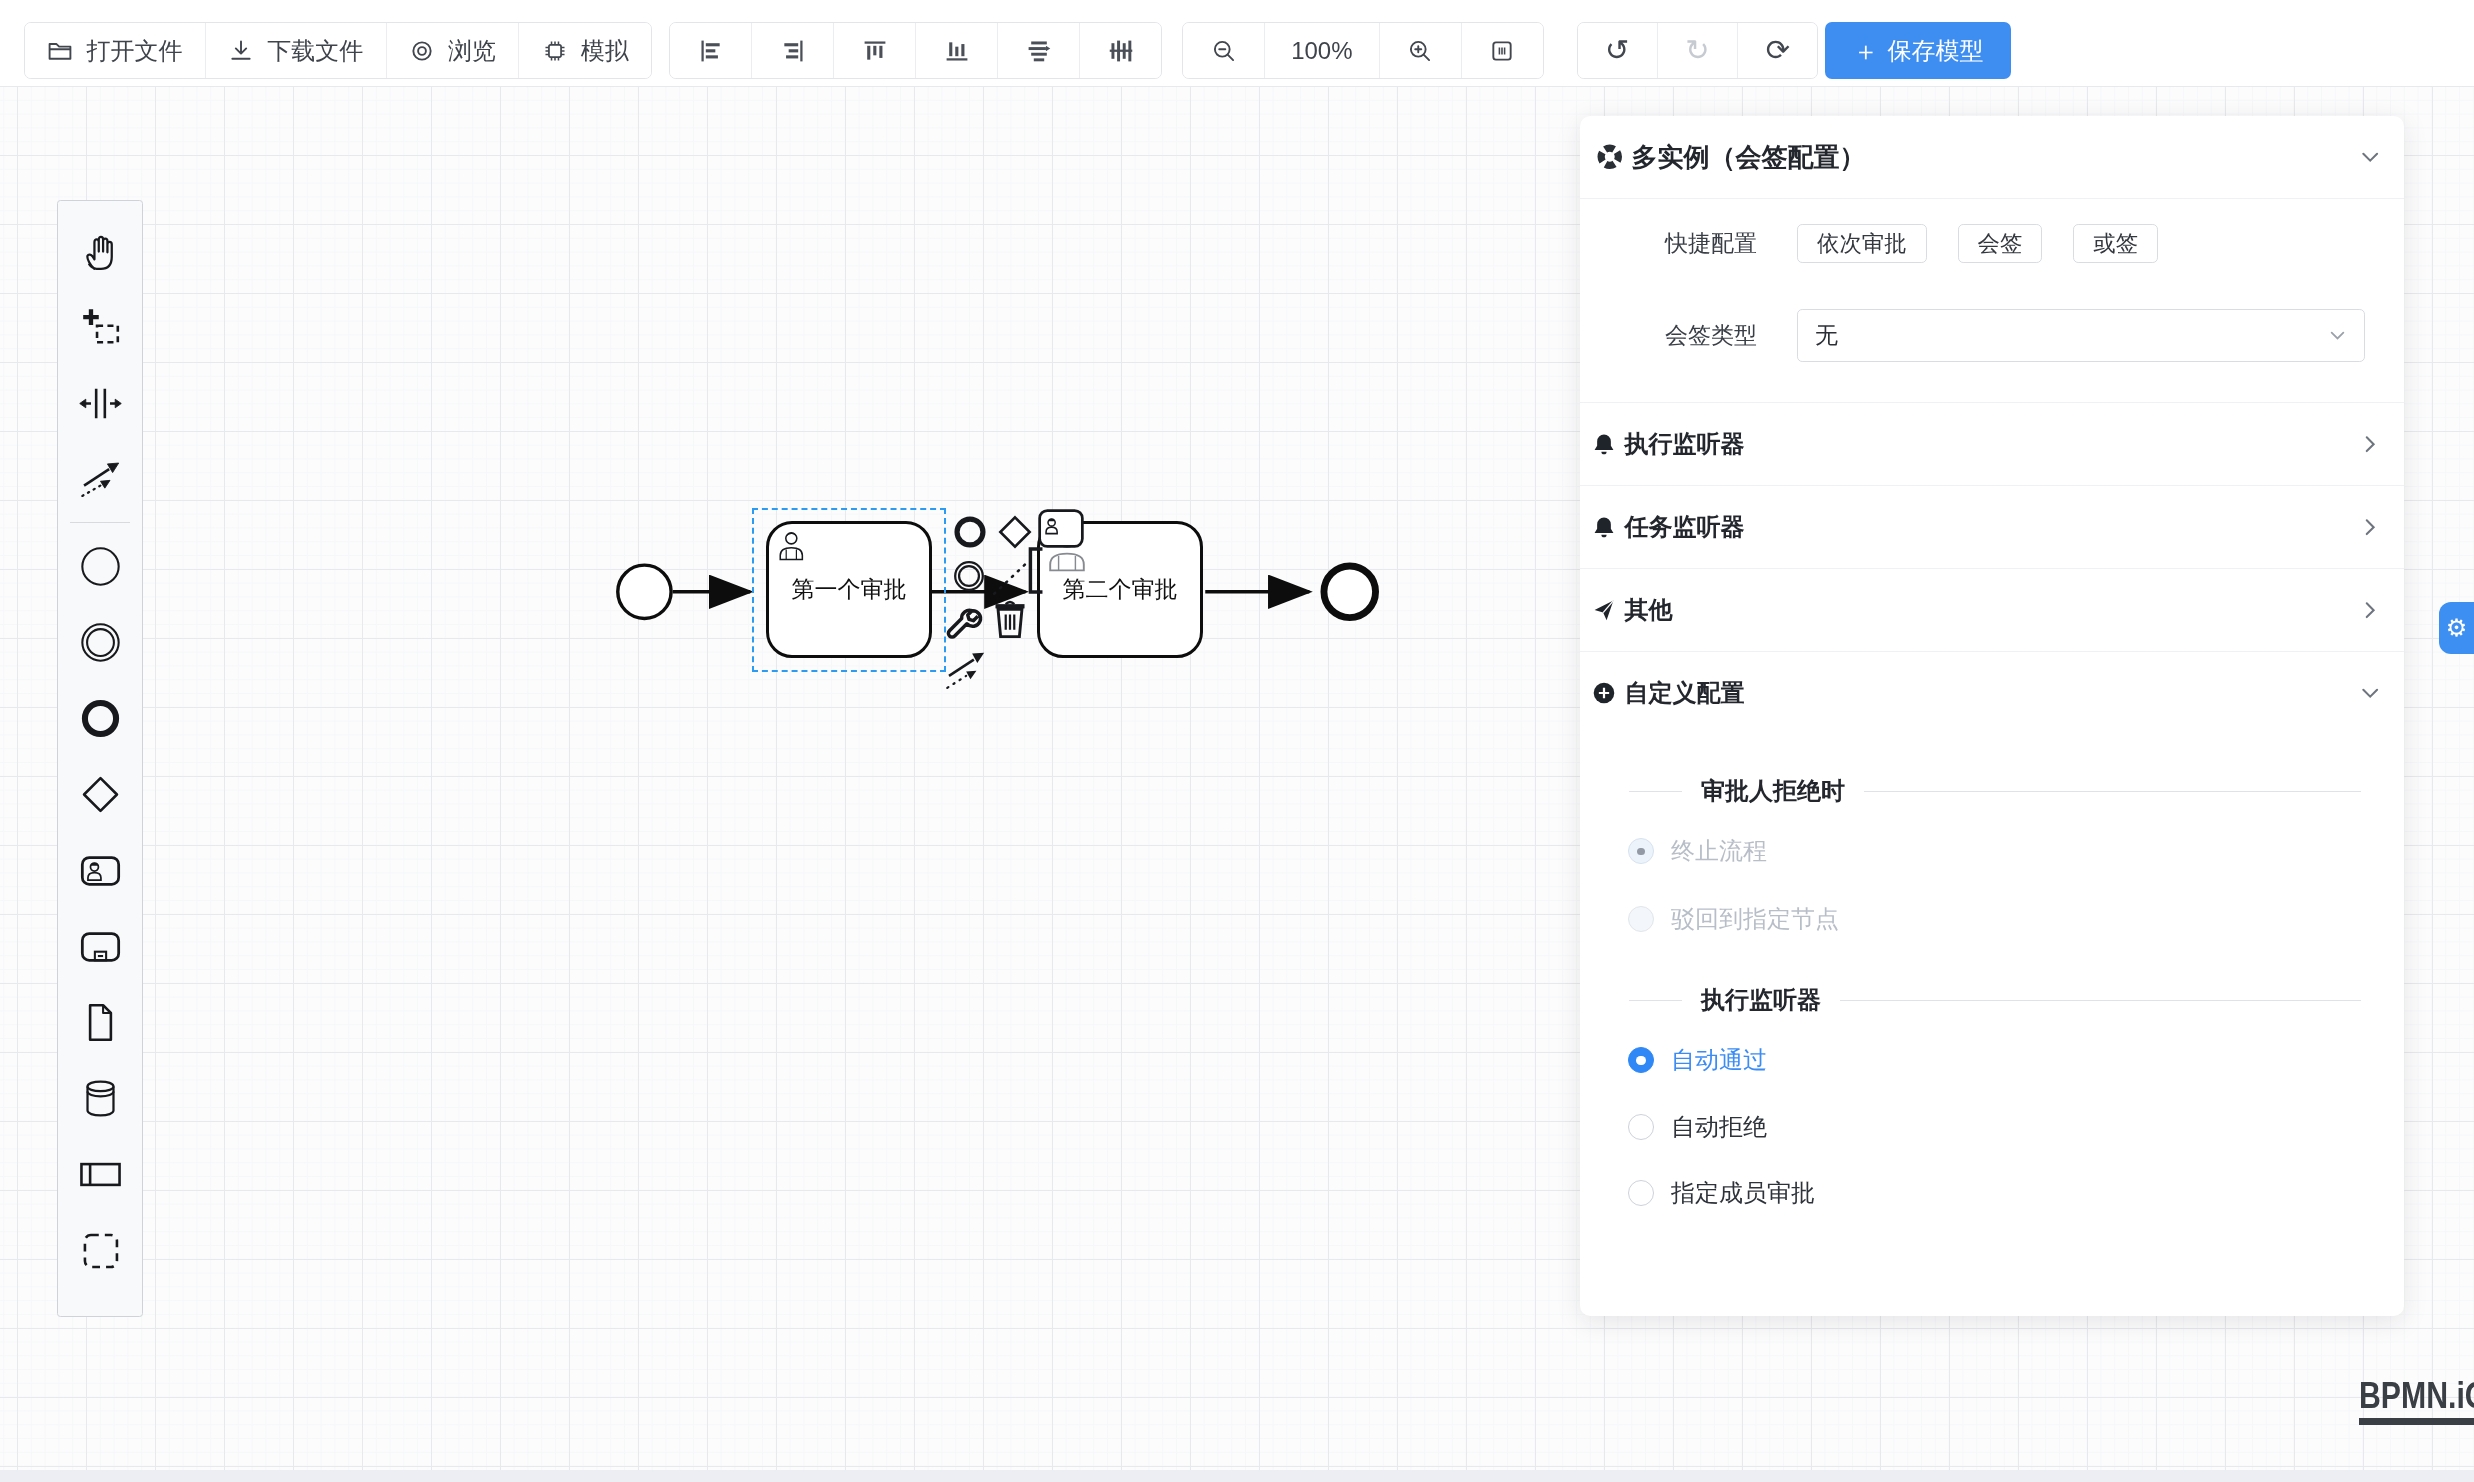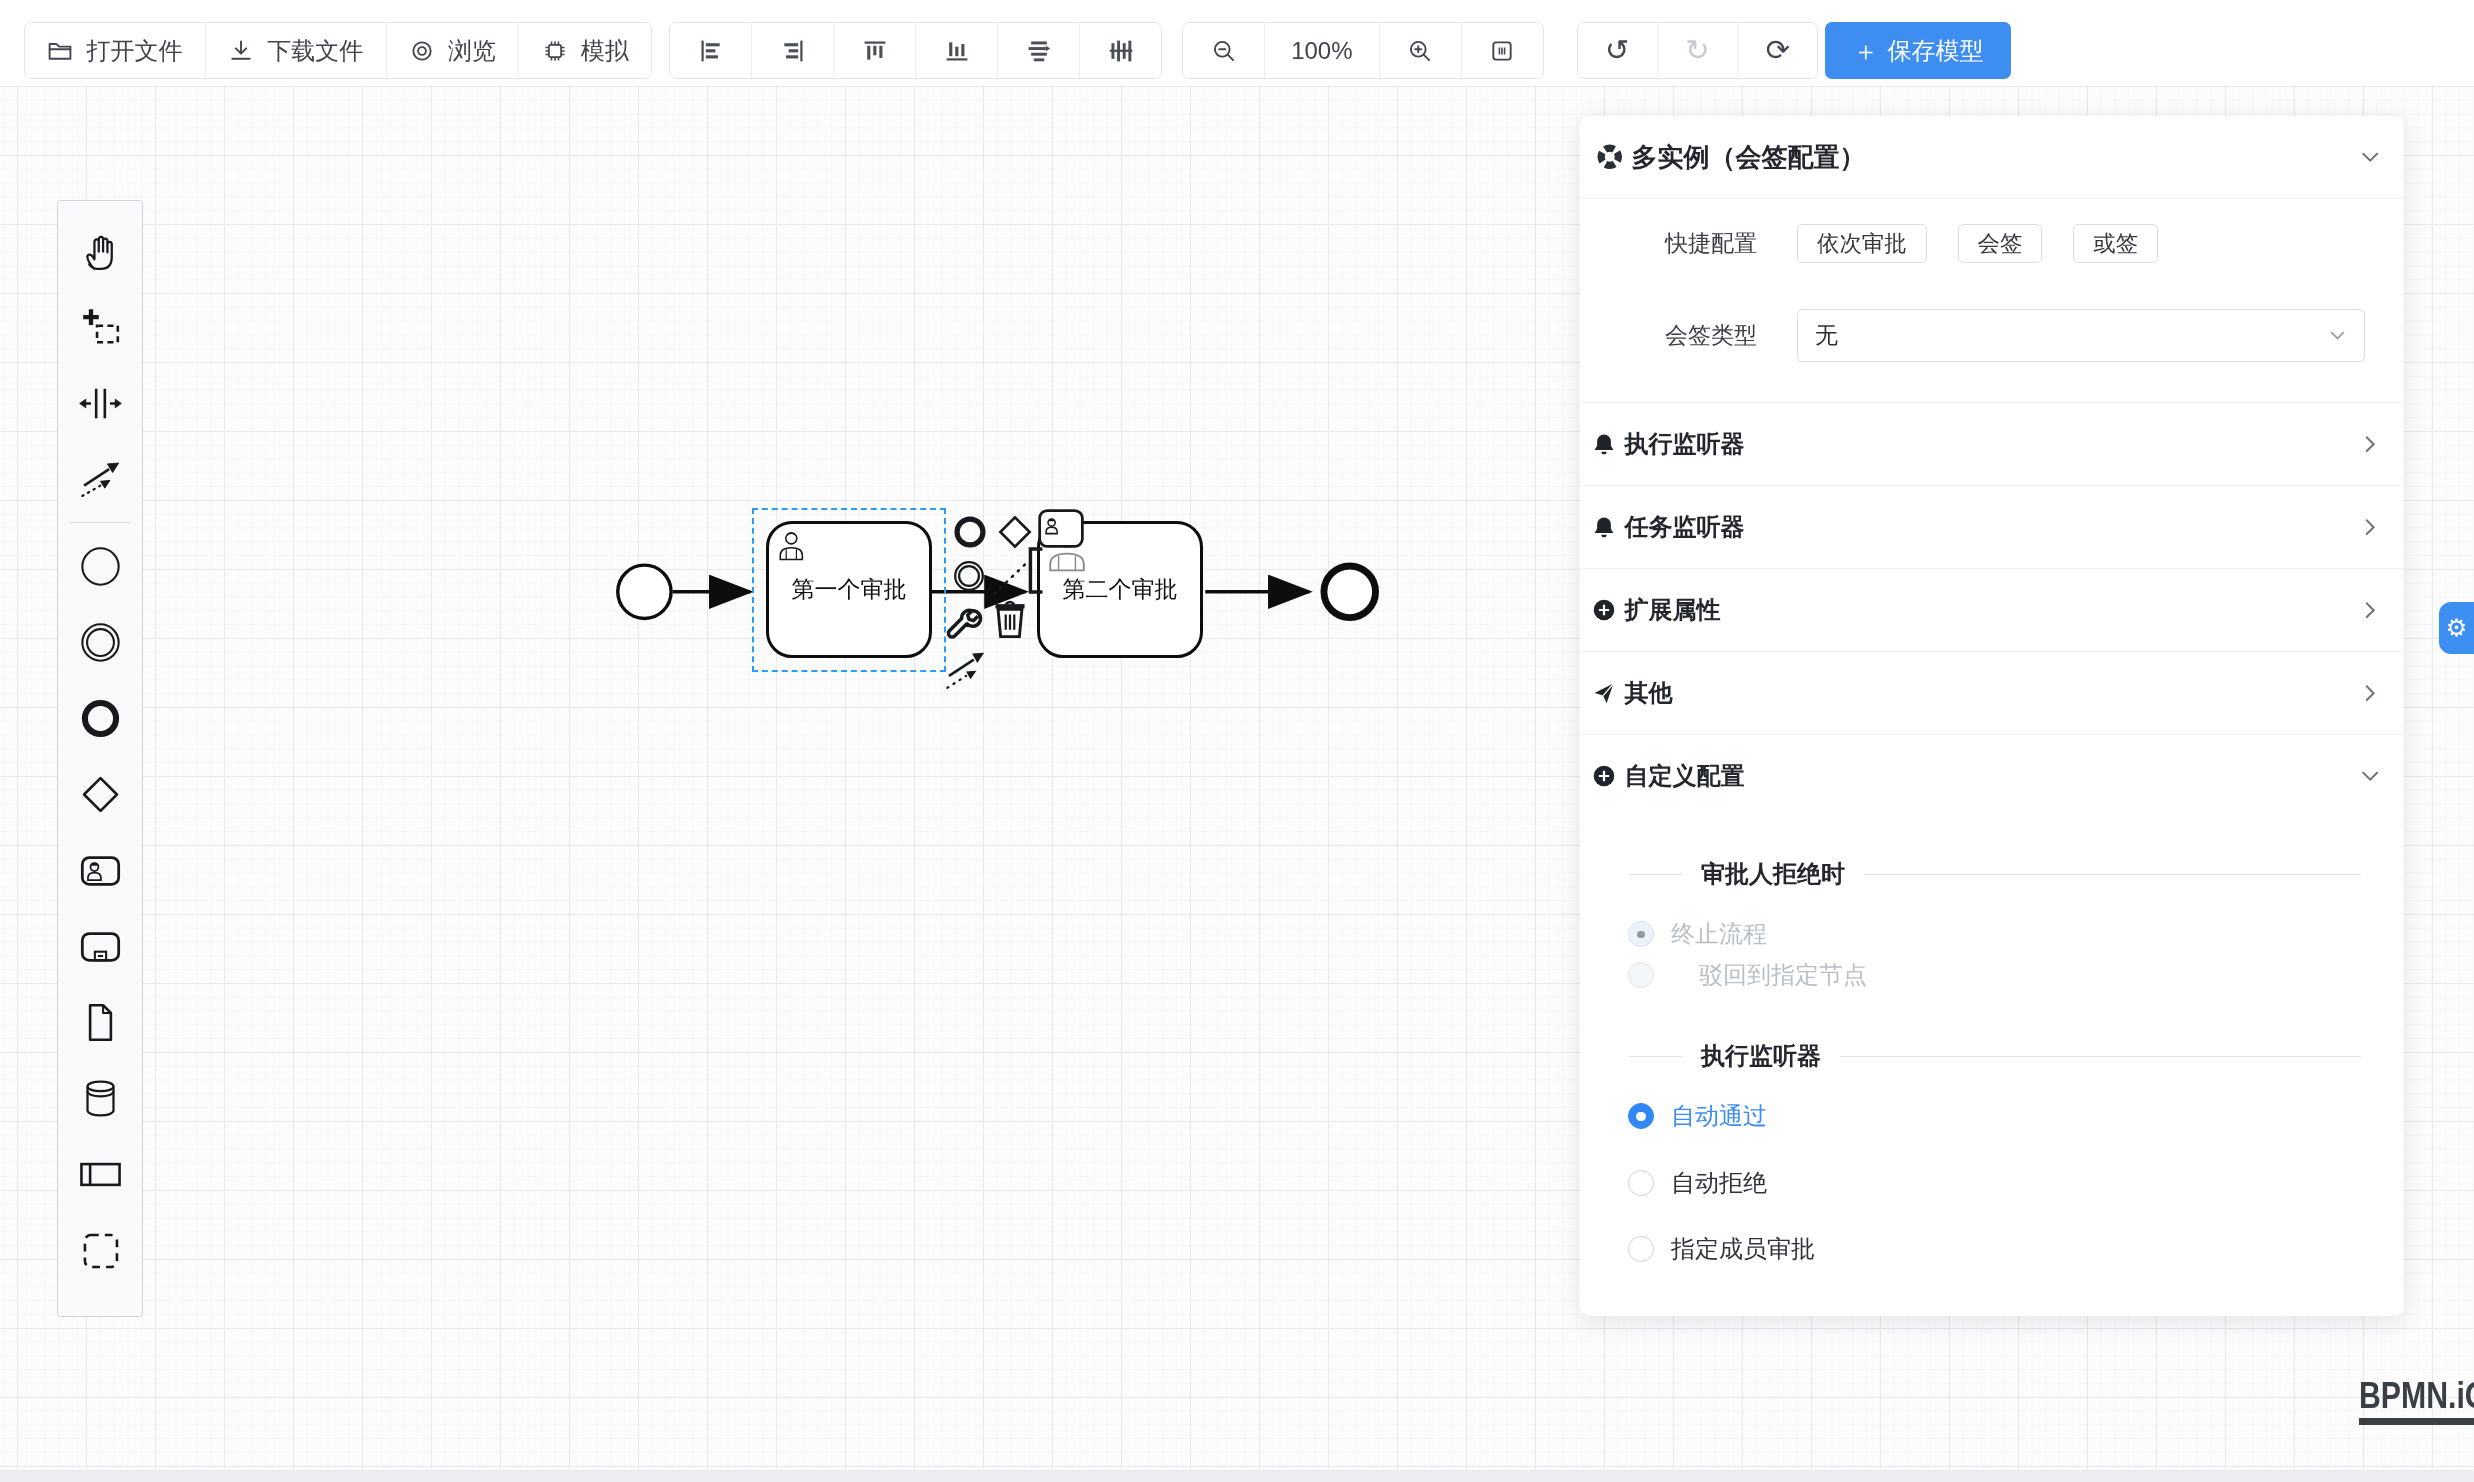--- a/index.html
+++ b/index.html
@@ -66,21 +66,21 @@
   .radio-row { display:flex; align-items:center; margin-left:48px; height:41px; cursor:pointer; }
   .radio { width:26px; height:26px; border-radius:50%; flex:0 0 auto; margin-right:17px; position:relative; background:#fff; border:1.7px solid #cdd2da; }
   .radio.dis-on { background:#edf3fb; border-color:#d7e2f0; }
   .radio.dis-on::after { content:""; position:absolute; left:50%; top:50%; width:7.7px; height:7.7px; margin:-3.9px 0 0 -3.9px; border-radius:50%; background:#949aa5; }
   .radio.dis-off { background:#f3f6fa; border-color:#e1e6ed; }
   .radio.on { background:#2f88f6; border-color:#2f88f6; }
   .radio.on::after { content:""; position:absolute; left:50%; top:50%; width:9.5px; height:9.5px; margin:-4.7px 0 0 -4.7px; border-radius:50%; background:#fff; }
   .radio-text { font-size:24px; color:#2e333b; }
   .radio-text.dis { color:#b8bec8; }
   .radio-text.blue { color:#3b8cf4; }
-  .mt43{margin-top:37px;} .mt32{margin-top:19px;} .mt31{gap:28px;} .mt47{margin-top:40px;} .mt30{margin-top:26px;} .mt29{margin-top:25px;}
+  .mt43{margin-top:37px;} .mt32{margin-top:19px;} .mt31{margin-top:27px;} .mt47{margin-top:40px;} .mt30{margin-top:26px;} .mt29{margin-top:25px;}
 
   
   .gear-tab { position:absolute; left:2439px; top:602px; width:35px; height:52px; background:#3d8ff2; border-radius:12px 0 0 12px; color:#fff; display:flex; align-items:center; justify-content:center; font-size:24px; z-index:28; cursor:pointer; }
   .bpmn-logo { position:absolute; left:2359px; top:1375px; font-size:36px; font-weight:700; letter-spacing:0px; color:#3a3e45; border-bottom:7.7px solid #3a3e45; padding-bottom:0.9px; transform:scaleX(.84); transform-origin:left center; z-index:4; }
   .bottom-strip { position:absolute; left:0; bottom:0; width:2475px; height:12px; background:#eceef4; z-index:29; }
 </style>
 </head>
 <body>
 
 <div class="stage">
@@ -505,34 +505,20 @@
       <span class="sec-label">任务监听器</span>
       <span>
           <svg width="22.4" height="22.4" viewBox="0 0 26 26" fill="none" stroke="#6e757f" stroke-width="2.4" stroke-linecap="round">
             <path d="M9 5 l8 8 -8 8"></path>
           </svg>
         </span>
     </div>
     <div class="sec-row">
       <span>
           <svg width="24" height="24" viewBox="0 0 28 28">
-            <circle cx="14" cy="14" r="12" fill="#1f232a"></circle>
-            <path d="M8 14 h12 M14 8 v12" stroke="#fff" stroke-width="2.6"></path>
-          </svg>
-        </span>
-      <span class="sec-label">扩展属性</span>
-      <span>
-          <svg width="22.4" height="22.4" viewBox="0 0 26 26" fill="none" stroke="#6e757f" stroke-width="2.4" stroke-linecap="round">
-            <path d="M9 5 l8 8 -8 8"></path>
-          </svg>
-        </span>
-    </div>
-    <div class="sec-row">
-      <span>
-          <svg width="24" height="24" viewBox="0 0 28 28">
             <path d="M3 14 L25 3 L17 26 L13 17 Z" fill="#1f232a"></path>
             <path d="M13 17 L25 3" stroke="#fff" stroke-width="1.6"></path>
           </svg>
         </span>
       <span class="sec-label">其他</span>
       <span>
           <svg width="22.4" height="22.4" viewBox="0 0 26 26" fill="none" stroke="#6e757f" stroke-width="2.4" stroke-linecap="round">
             <path d="M9 5 l8 8 -8 8"></path>
           </svg>
         </span>

